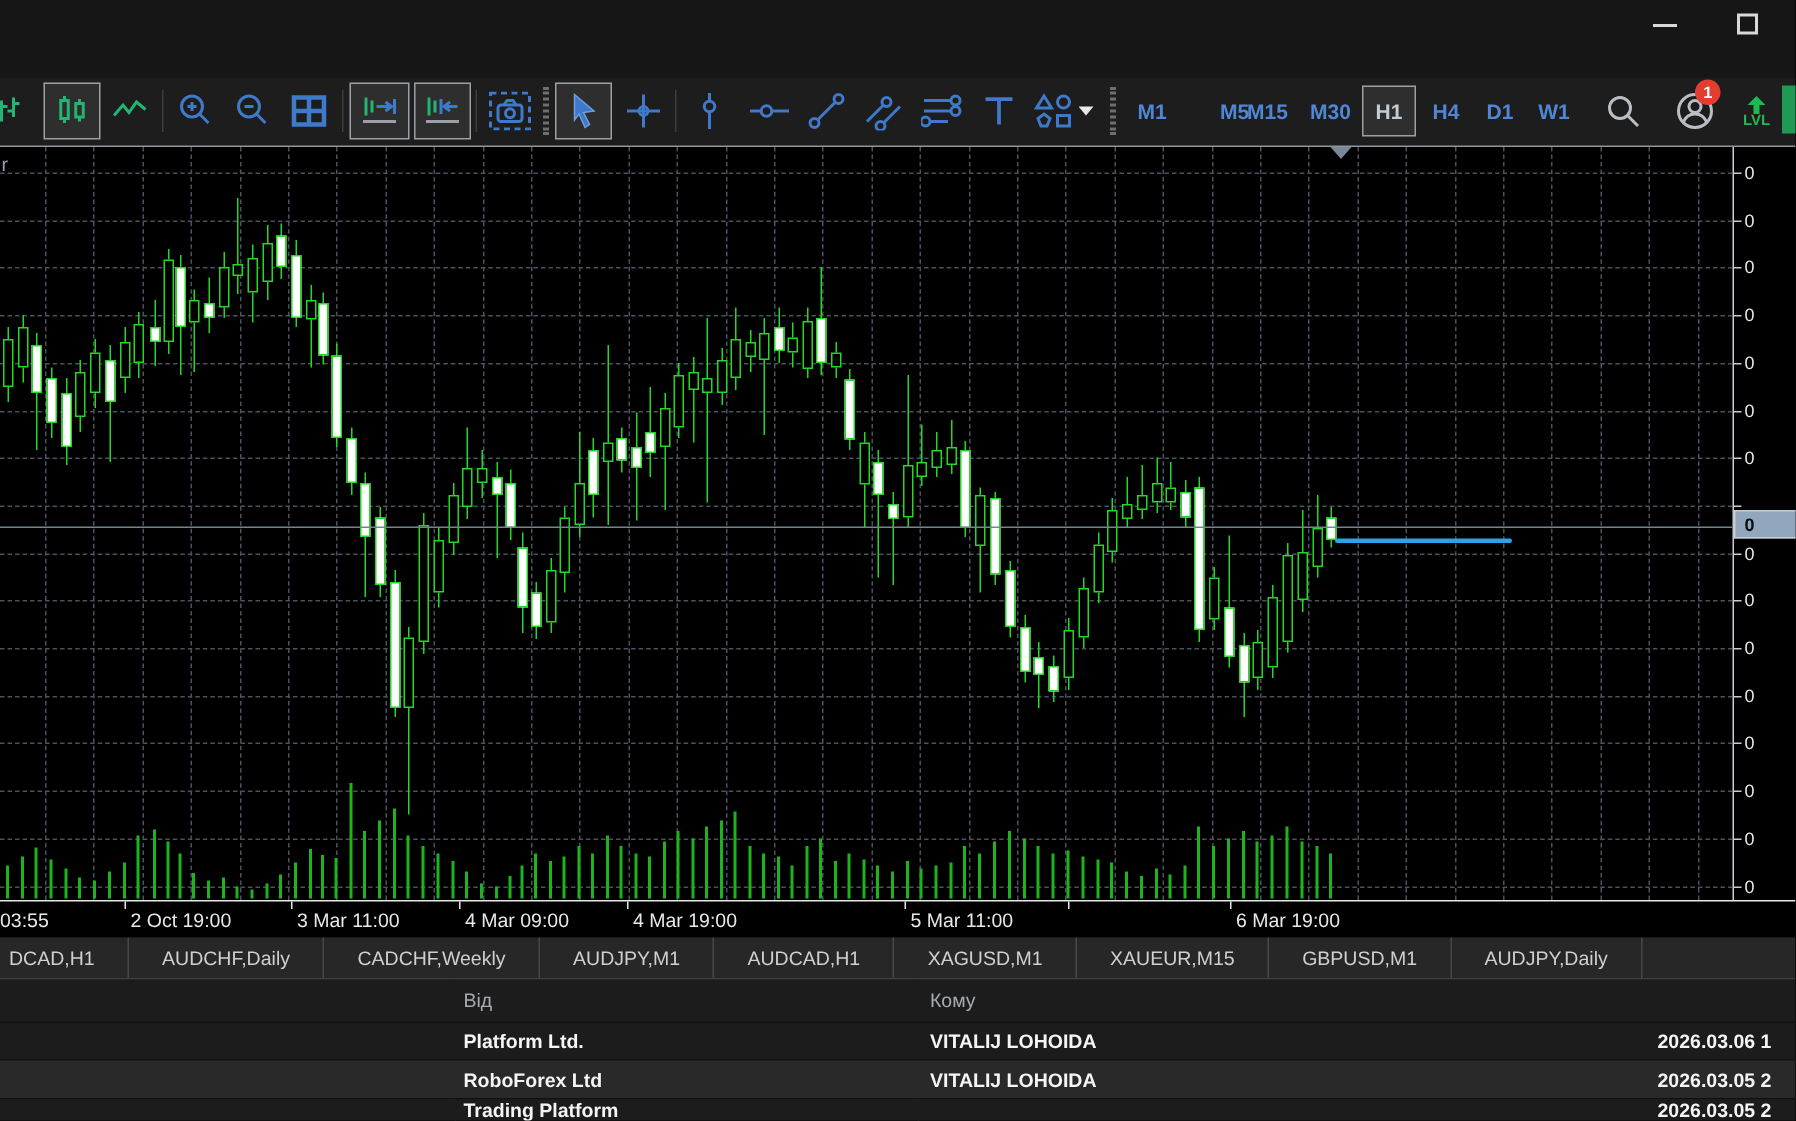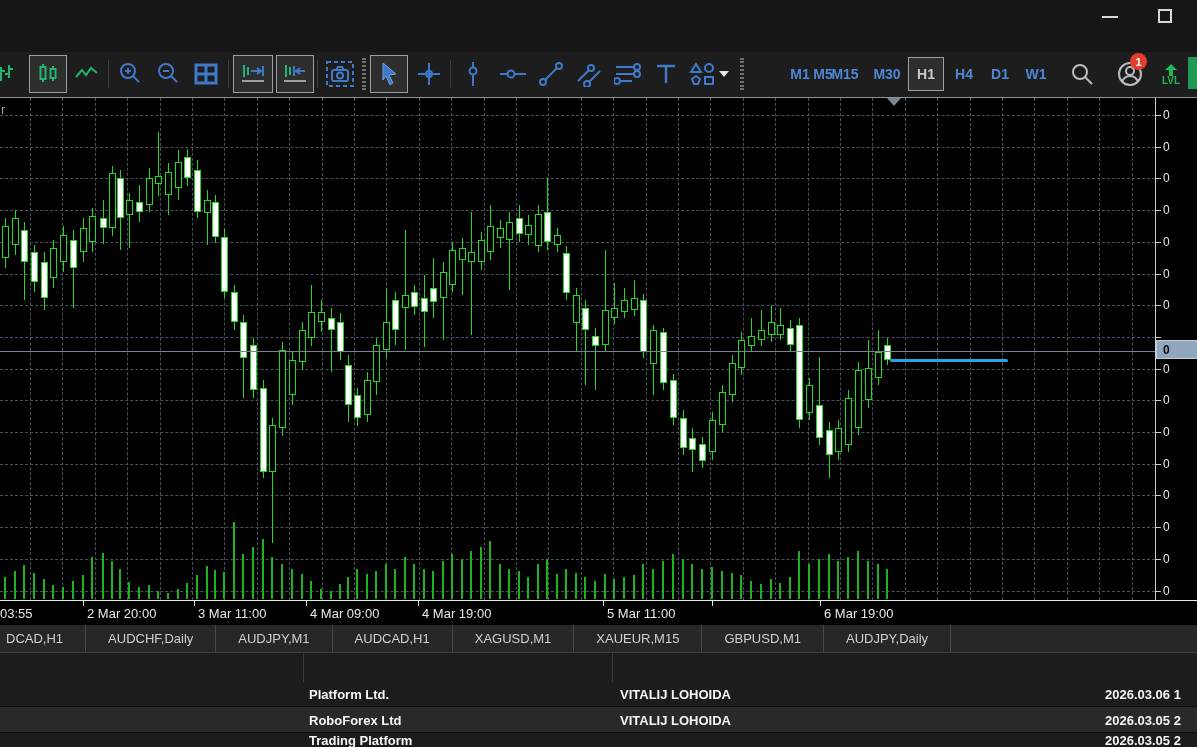--- a/index.html
+++ b/index.html
@@ -207,21 +207,21 @@
           <circle cx="20" cy="6" r="4" fill="none" stroke="#3f79c9" stroke-width="2"></circle>
           <polygon points="7,14 11,17 9,22 5,22 3,17" fill="none" stroke="#3f79c9" stroke-width="2"></polygon>
           <rect x="16" y="15" width="8" height="7" fill="none" stroke="#3f79c9" stroke-width="2"></rect>
         </svg>
       <svg width="10" height="8" style="margin-left:4px">
           <polygon points="0,1 10,1 5,7" fill="#e8e8e8"></polygon>
         </svg>
     </div>
     <div class="tgrip" style="left:740px"></div>
     <div id="timeframes">
-        <div class="tf" style="left: 782px; width: 36px;">M1</div>
+        <div class="tf" style="left: 750px; width: 36px;">M1</div>
         <div class="tf" style="left: 805px; width: 36px;">M5</div>
         <div class="tf" style="left: 824px; width: 42px;">M15</div>
         <div class="tf" style="left: 866px; width: 42px;">M30</div>
         <div class="tf active" style="left: 908px; width: 36px;">H1</div>
         <div class="tf" style="left: 946px; width: 36px;">H4</div>
         <div class="tf" style="left: 982px; width: 36px;">D1</div>
         <div class="tf" style="left: 1018px; width: 36px;">W1</div>
       </div>
     <div class="tbtn" style="left:1064px;width:36px">
       <svg width="24" height="24">
@@ -622,49 +622,54 @@
         <div class="plabel" style="top: 460.8px;">0</div>
         <div class="ptick" style="top: 492.5px;"></div>
         <div class="plabel" style="top: 492.5px;">0</div>
       </div>
     <div id="price-box">0</div>
   </div>
 
   <div id="time-axis">
       <div class="xlabel" style="left: 0px;">03:55</div>
       <div class="xtick" style="left: 83px;"></div>
-      <div class="xlabel" style="left: 87px;">2 Mar 20:00</div>
+      <div class="xlabel" style="left: 87px;">2 Oct 19:00</div>
       <div class="xtick" style="left: 194px;"></div>
       <div class="xlabel" style="left: 198px;">3 Mar 11:00</div>
       <div class="xtick" style="left: 306px;"></div>
       <div class="xlabel" style="left: 310px;">4 Mar 09:00</div>
       <div class="xtick" style="left: 418px;"></div>
       <div class="xlabel" style="left: 422px;">4 Mar 19:00</div>
       <div class="xtick" style="left: 603px;"></div>
       <div class="xlabel" style="left: 607px;">5 Mar 11:00</div>
       <div class="xtick" style="left: 712px;"></div>
       <div class="xlabel" style="left: 732px; margin-top: 40px;">6 Mar 03:00</div>
       <div class="xtick" style="left: 820px;"></div>
       <div class="xlabel" style="left: 824px;">6 Mar 19:00</div>
     </div>
 
   <div id="tabbar">
       <div class="chart-tab">DCAD,H1</div>
       <div class="chart-tab">AUDCHF,Daily</div>
+      <div class="chart-tab">CADCHF,Weekly</div>
       <div class="chart-tab">AUDJPY,M1</div>
       <div class="chart-tab">AUDCAD,H1</div>
       <div class="chart-tab">XAGUSD,M1</div>
       <div class="chart-tab">XAUEUR,M15</div>
       <div class="chart-tab">GBPUSD,M1</div>
       <div class="chart-tab">AUDJPY,Daily</div>
     </div>
 
   <div id="mailbox">
     <div class="vsep" style="left:303px"></div>
     <div class="vsep" style="left:612px"></div>
+  <div class="mrow" style="top: 0px; height: 29px; background: rgb(28, 28, 28);">
+        <div class="cfrom mheader">Від</div>
+        <div class="cto mheader">Кому</div>
+      </div>
       <div class="mrow" style="top: 29px; height: 25px; background: rgb(28, 28, 28);">
         <div class="cfrom mdata">Platform Ltd.</div>
         <div class="cto mdata">VITALIJ LOHOIDA</div>
         <div class="cdate mdata">2026.03.06 1</div>
       </div>
       <div class="mrow" style="top: 54px; height: 26px; background: rgb(41, 41, 41);">
         <div class="cfrom mdata">RoboForex Ltd</div>
         <div class="cto mdata">VITALIJ LOHOIDA</div>
         <div class="cdate mdata">2026.03.05 2</div>
       </div>

